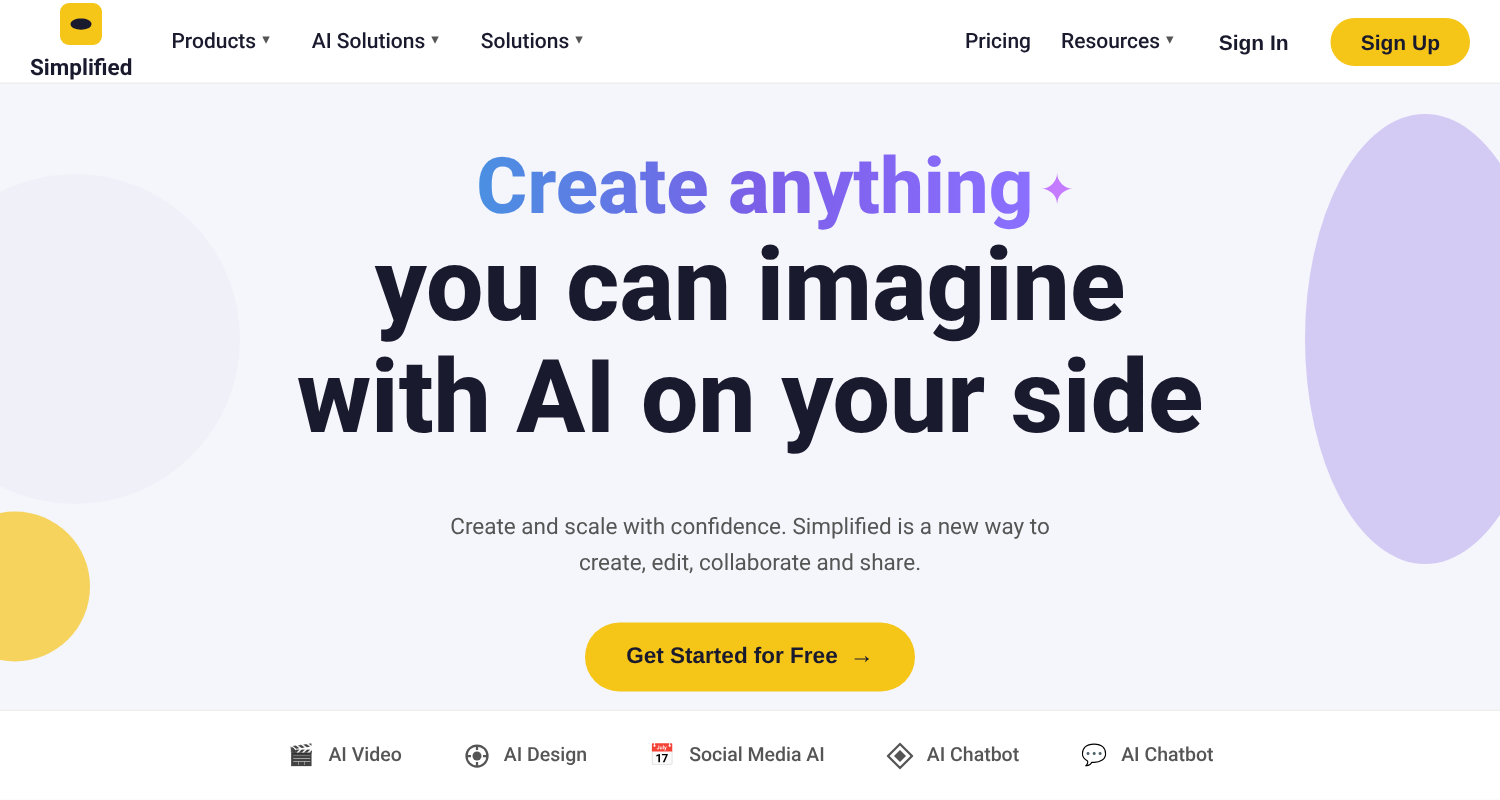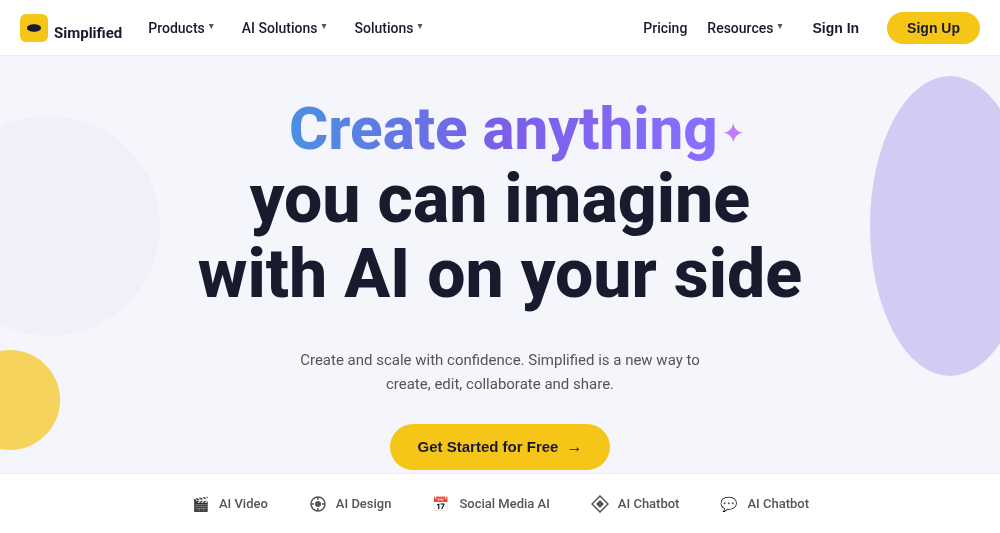--- a/index.html
+++ b/index.html
@@ -24,23 +24,24 @@
       position: relative;
       z-index: 10;
     }
     .nav-left {
       display: flex;
       align-items: center;
       gap: 24px;
     }
     .logo-wrap {
       display: flex;
-      align-items: flex-end;
+      align-items: center;
       gap: 6px;
       cursor: pointer;
+      flex-direction: column;
     }
     .logo-icon {
       width: 28px;
       height: 28px;
     }
     .logo-text {
       font-size: 15px;
       font-weight: 700;
       color: #1a1a2e;
     }
@@ -127,21 +128,21 @@
       background: rgba(180,160,240,0.5);
       z-index: 0;
     }
 
     .hero-content {
       position: relative;
       z-index: 2;
     }
 
     .hero-title-gradient {
-      font-size: 60px;
+      font-size: 52px;
       font-weight: 800;
       background: linear-gradient(90deg, #4A90E2 0%, #7B5FE8 50%, #8B6FFF 100%);
       -webkit-background-clip: text;
       -webkit-text-fill-color: transparent;
       background-clip: text;
       line-height: 1.1;
       display: inline;
       margin-left: 34px;
     }
     .sparkle {

